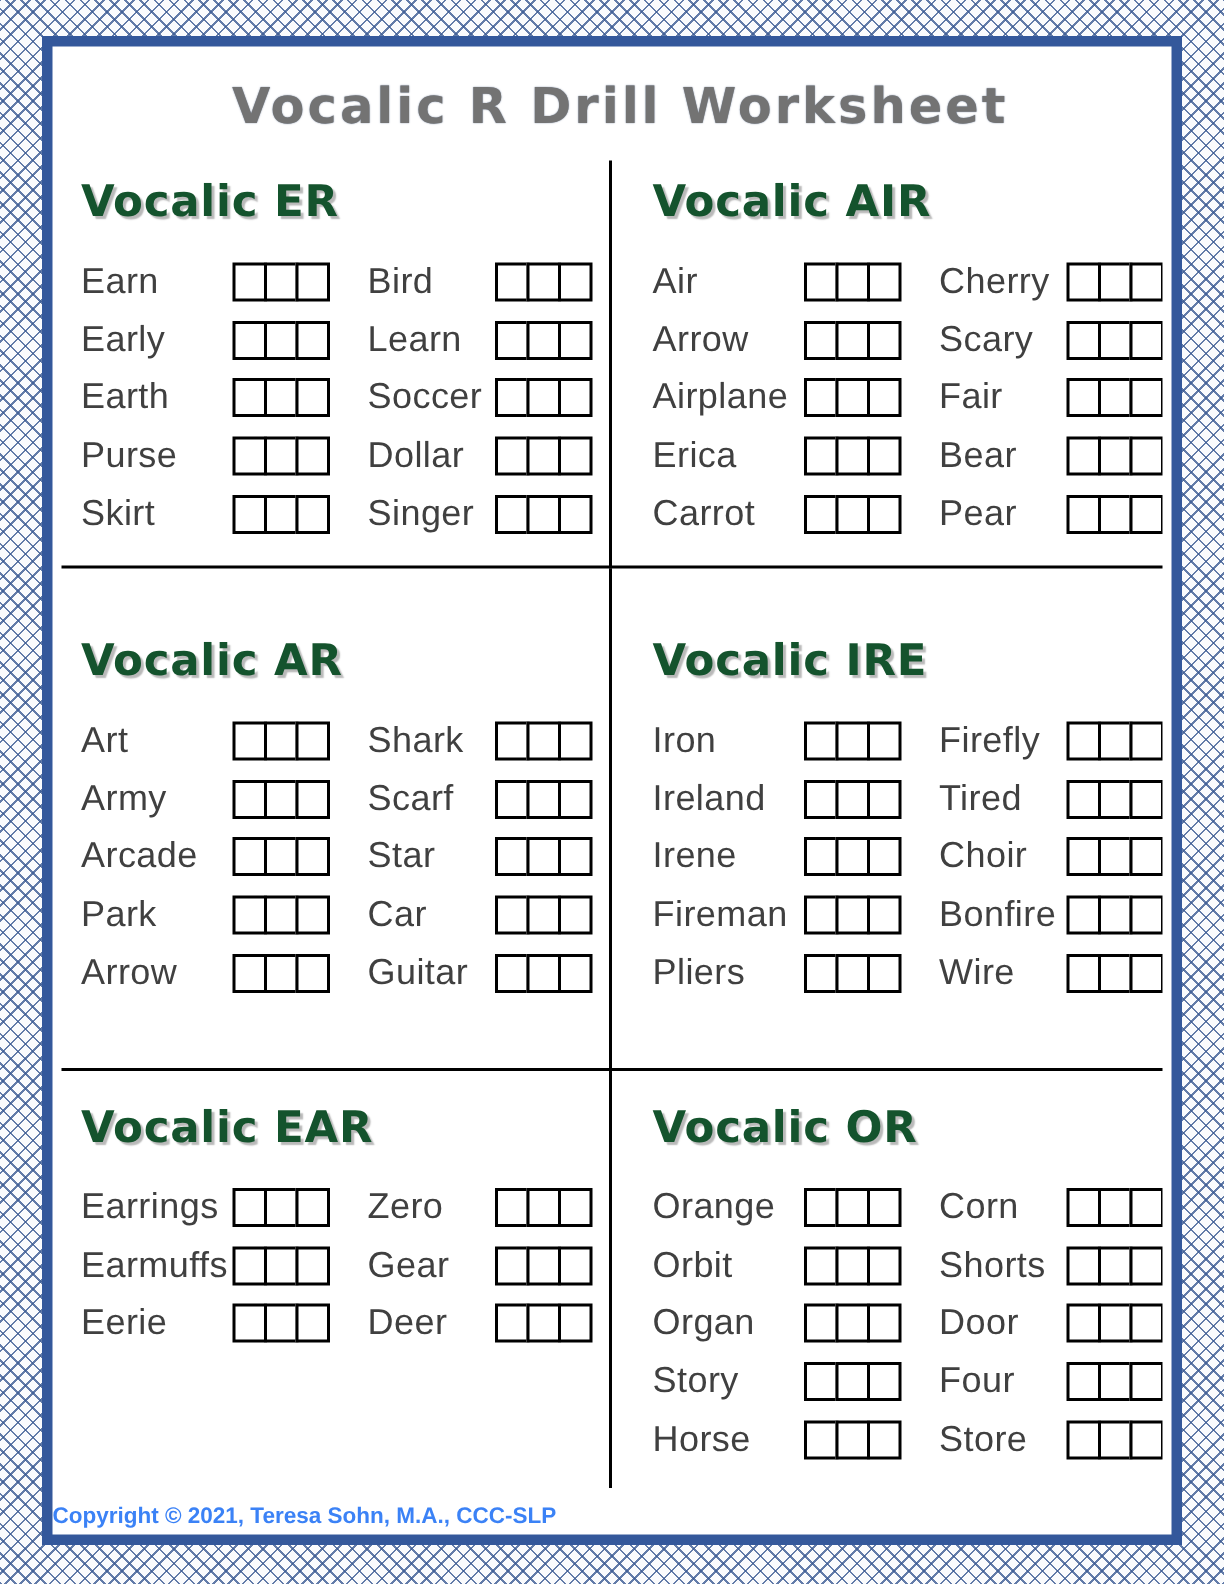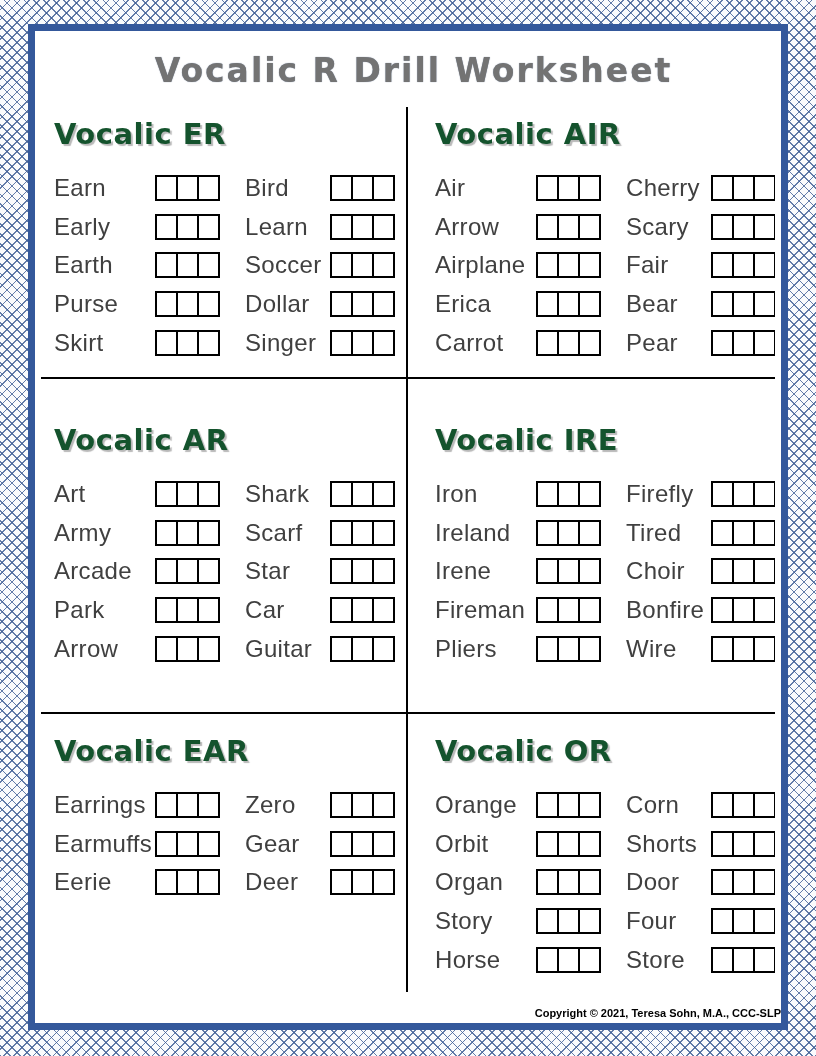--- a/index.html
+++ b/index.html
@@ -88,25 +88,25 @@
     height: 26px;
     border: 2px solid #000;
     margin-left: -2px;
     background: #fff;
   }
   .cell:first-child { margin-left: 0; }
 
   .footer {
     position: absolute;
     left: 0; right: 0; bottom: 4px;
-    text-align: right;
+    text-align: left;
     font-family: "Liberation Sans", sans-serif;
     font-weight: bold;
-    font-size: 11px;
-    color: #000000;
+    font-size: 15px;
+    color: #3b82f6;
   }
 </style>
 </head>
 <body>
 
 <div class="sheet">
   <h1 class="title">Vocalic R Drill Worksheet</h1>
   <div class="grid">
   <section class="quad left band0">
     <h2 class="heading">Vocalic ER</h2>

